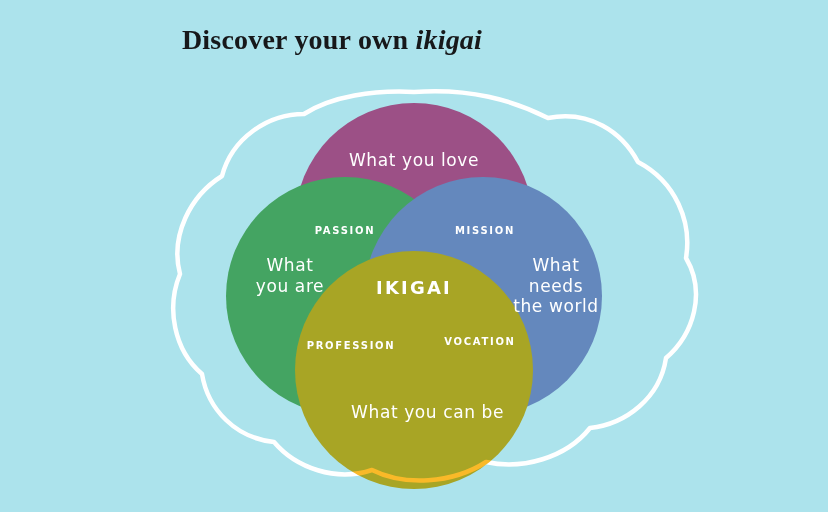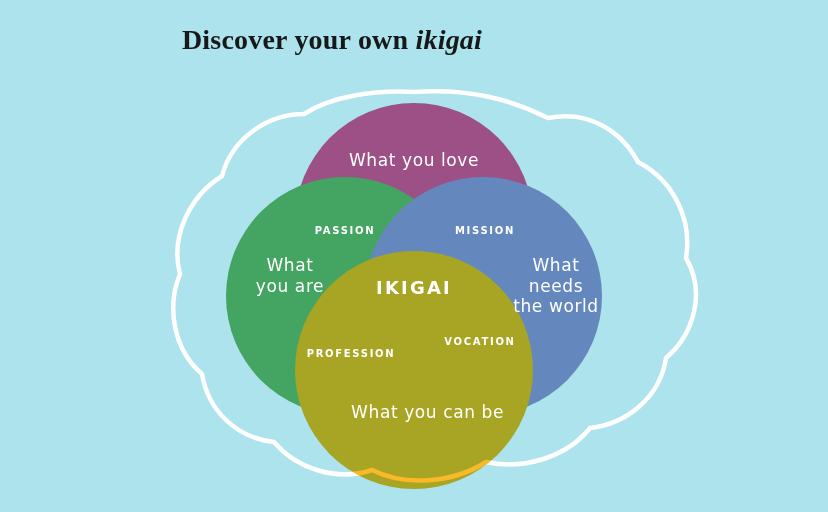--- a/index.html
+++ b/index.html
@@ -75,21 +75,21 @@
     font-size: 18px;
     font-weight: 700;
     letter-spacing: 2.2px;
   }
   #lbl-love   { left: 314px; top: 150px; width: 200px; }
   #lbl-good   { left: 230px; top: 255px; width: 120px; }
   #lbl-world  { left: 496px; top: 255px; width: 120px; }
   #lbl-paid   { left: 324px; top: 402px; width: 180px; text-align: right; }
   #lbl-passion    { left: 285px; top: 225px; width: 120px; }
   #lbl-mission    { left: 425px; top: 225px; width: 120px; }
-  #lbl-profession { left: 285px; top: 348px; width: 132px; text-align: center; }
+  #lbl-profession { left: 285px; top: 340px; width: 132px; text-align: center; }
   #lbl-vocation   { left: 420px; top: 336px; width: 120px; }
   #lbl-ikigai { left: 350px; top: 277px; width: 128px; }
 </style>
 </head>
 <body>
 
 <div id="stage" style="background: rgb(172, 227, 236);">
 
   <div id="page-title">
     <span>Discover your own </span><span class="em">ikigai</span>

